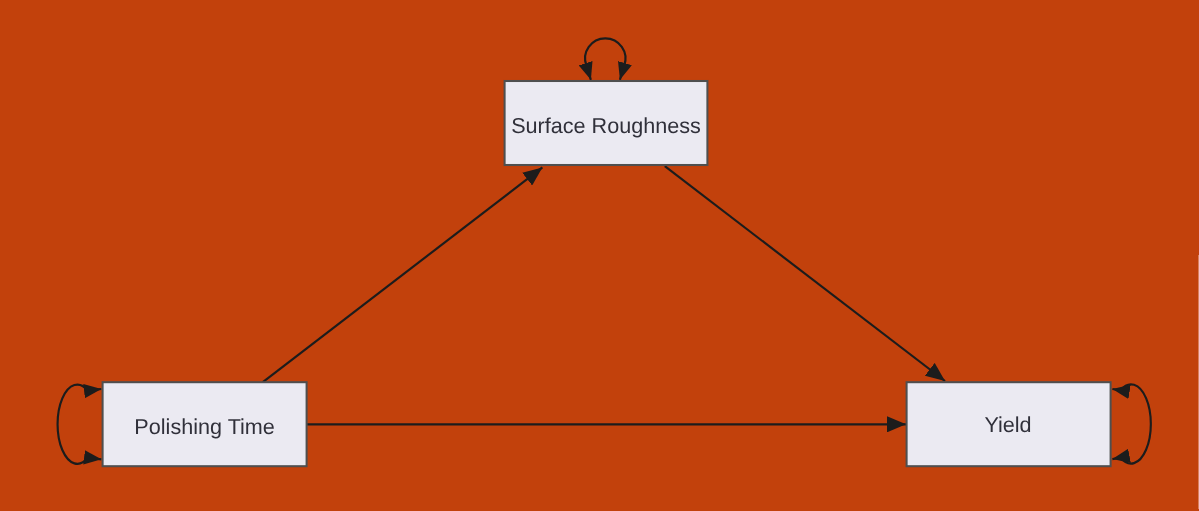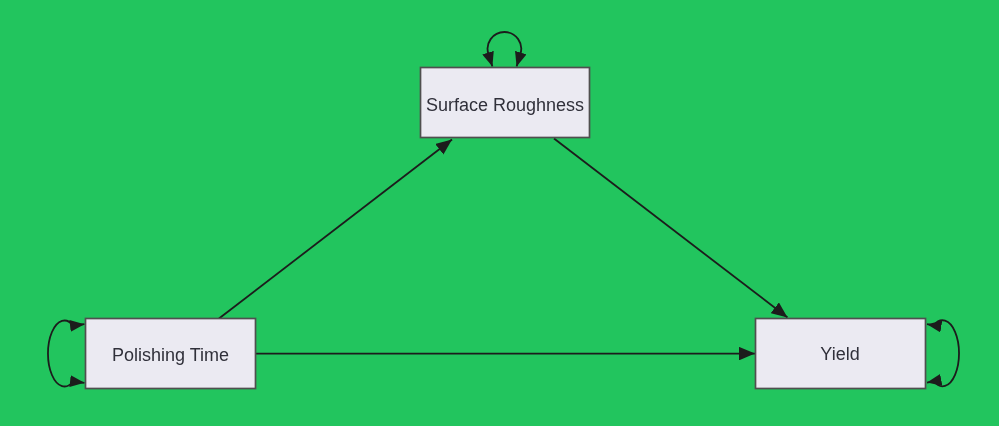--- a/index.html
+++ b/index.html
@@ -1,16 +1,16 @@
 <!DOCTYPE html>
 <html><head>
 <meta charset="utf-8">
 <style>
   html,body{margin:0;padding:0;background:#ffffff;}
-  #canvas{position:relative;width:999px;height:426px;background:#22c55e;overflow:hidden;}
+  #canvas{position:relative;width:999px;height:426px;background:#c2410c;overflow:hidden;}
   svg text{font-family:"Liberation Sans", sans-serif;fill:#30303a;}
 </style>
 </head>
 <body>
 <div id="canvas">
 <svg width="999" height="426" viewBox="0 0 999 426" xmlns="http://www.w3.org/2000/svg">
   <defs>
     <marker id="ah" viewBox="0 0 16 13.5" refX="16" refY="6.75" markerWidth="16" markerHeight="13.5" markerUnits="userSpaceOnUse" orient="auto-start-reverse">
       <path d="M0,0 L16,6.75 L0,13.5 Z" fill="#1c1c1c"></path>
     </marker>

